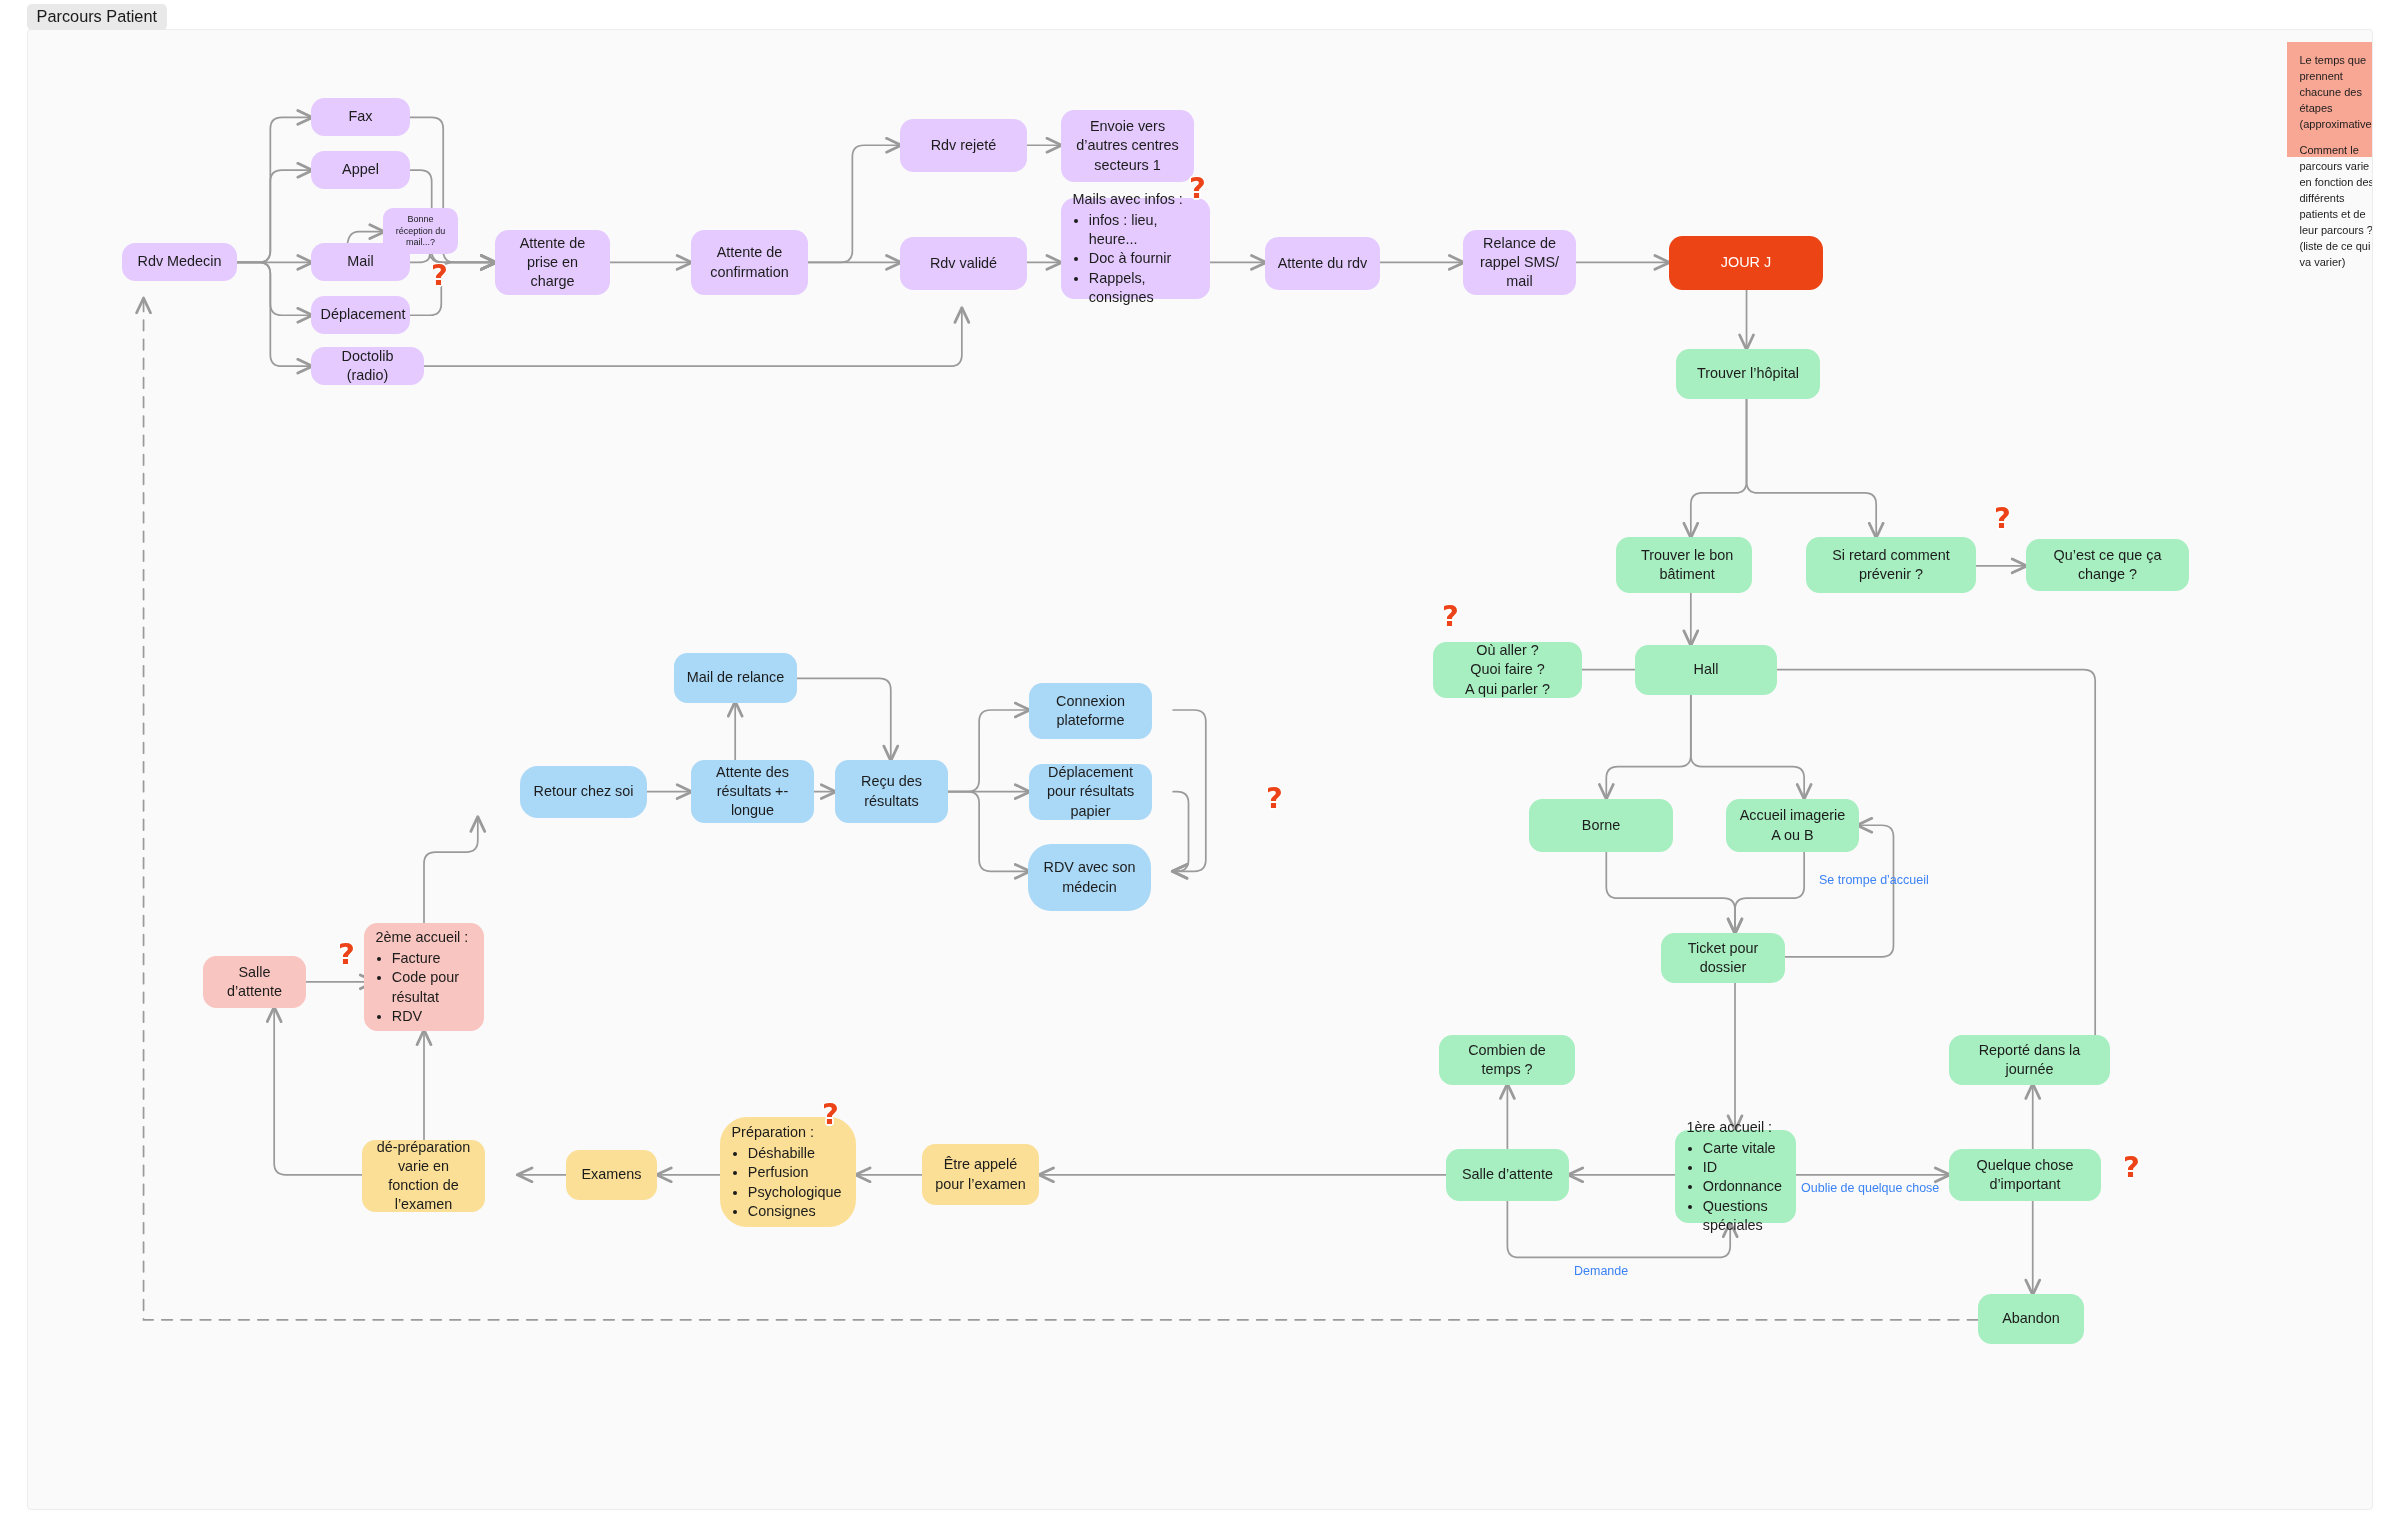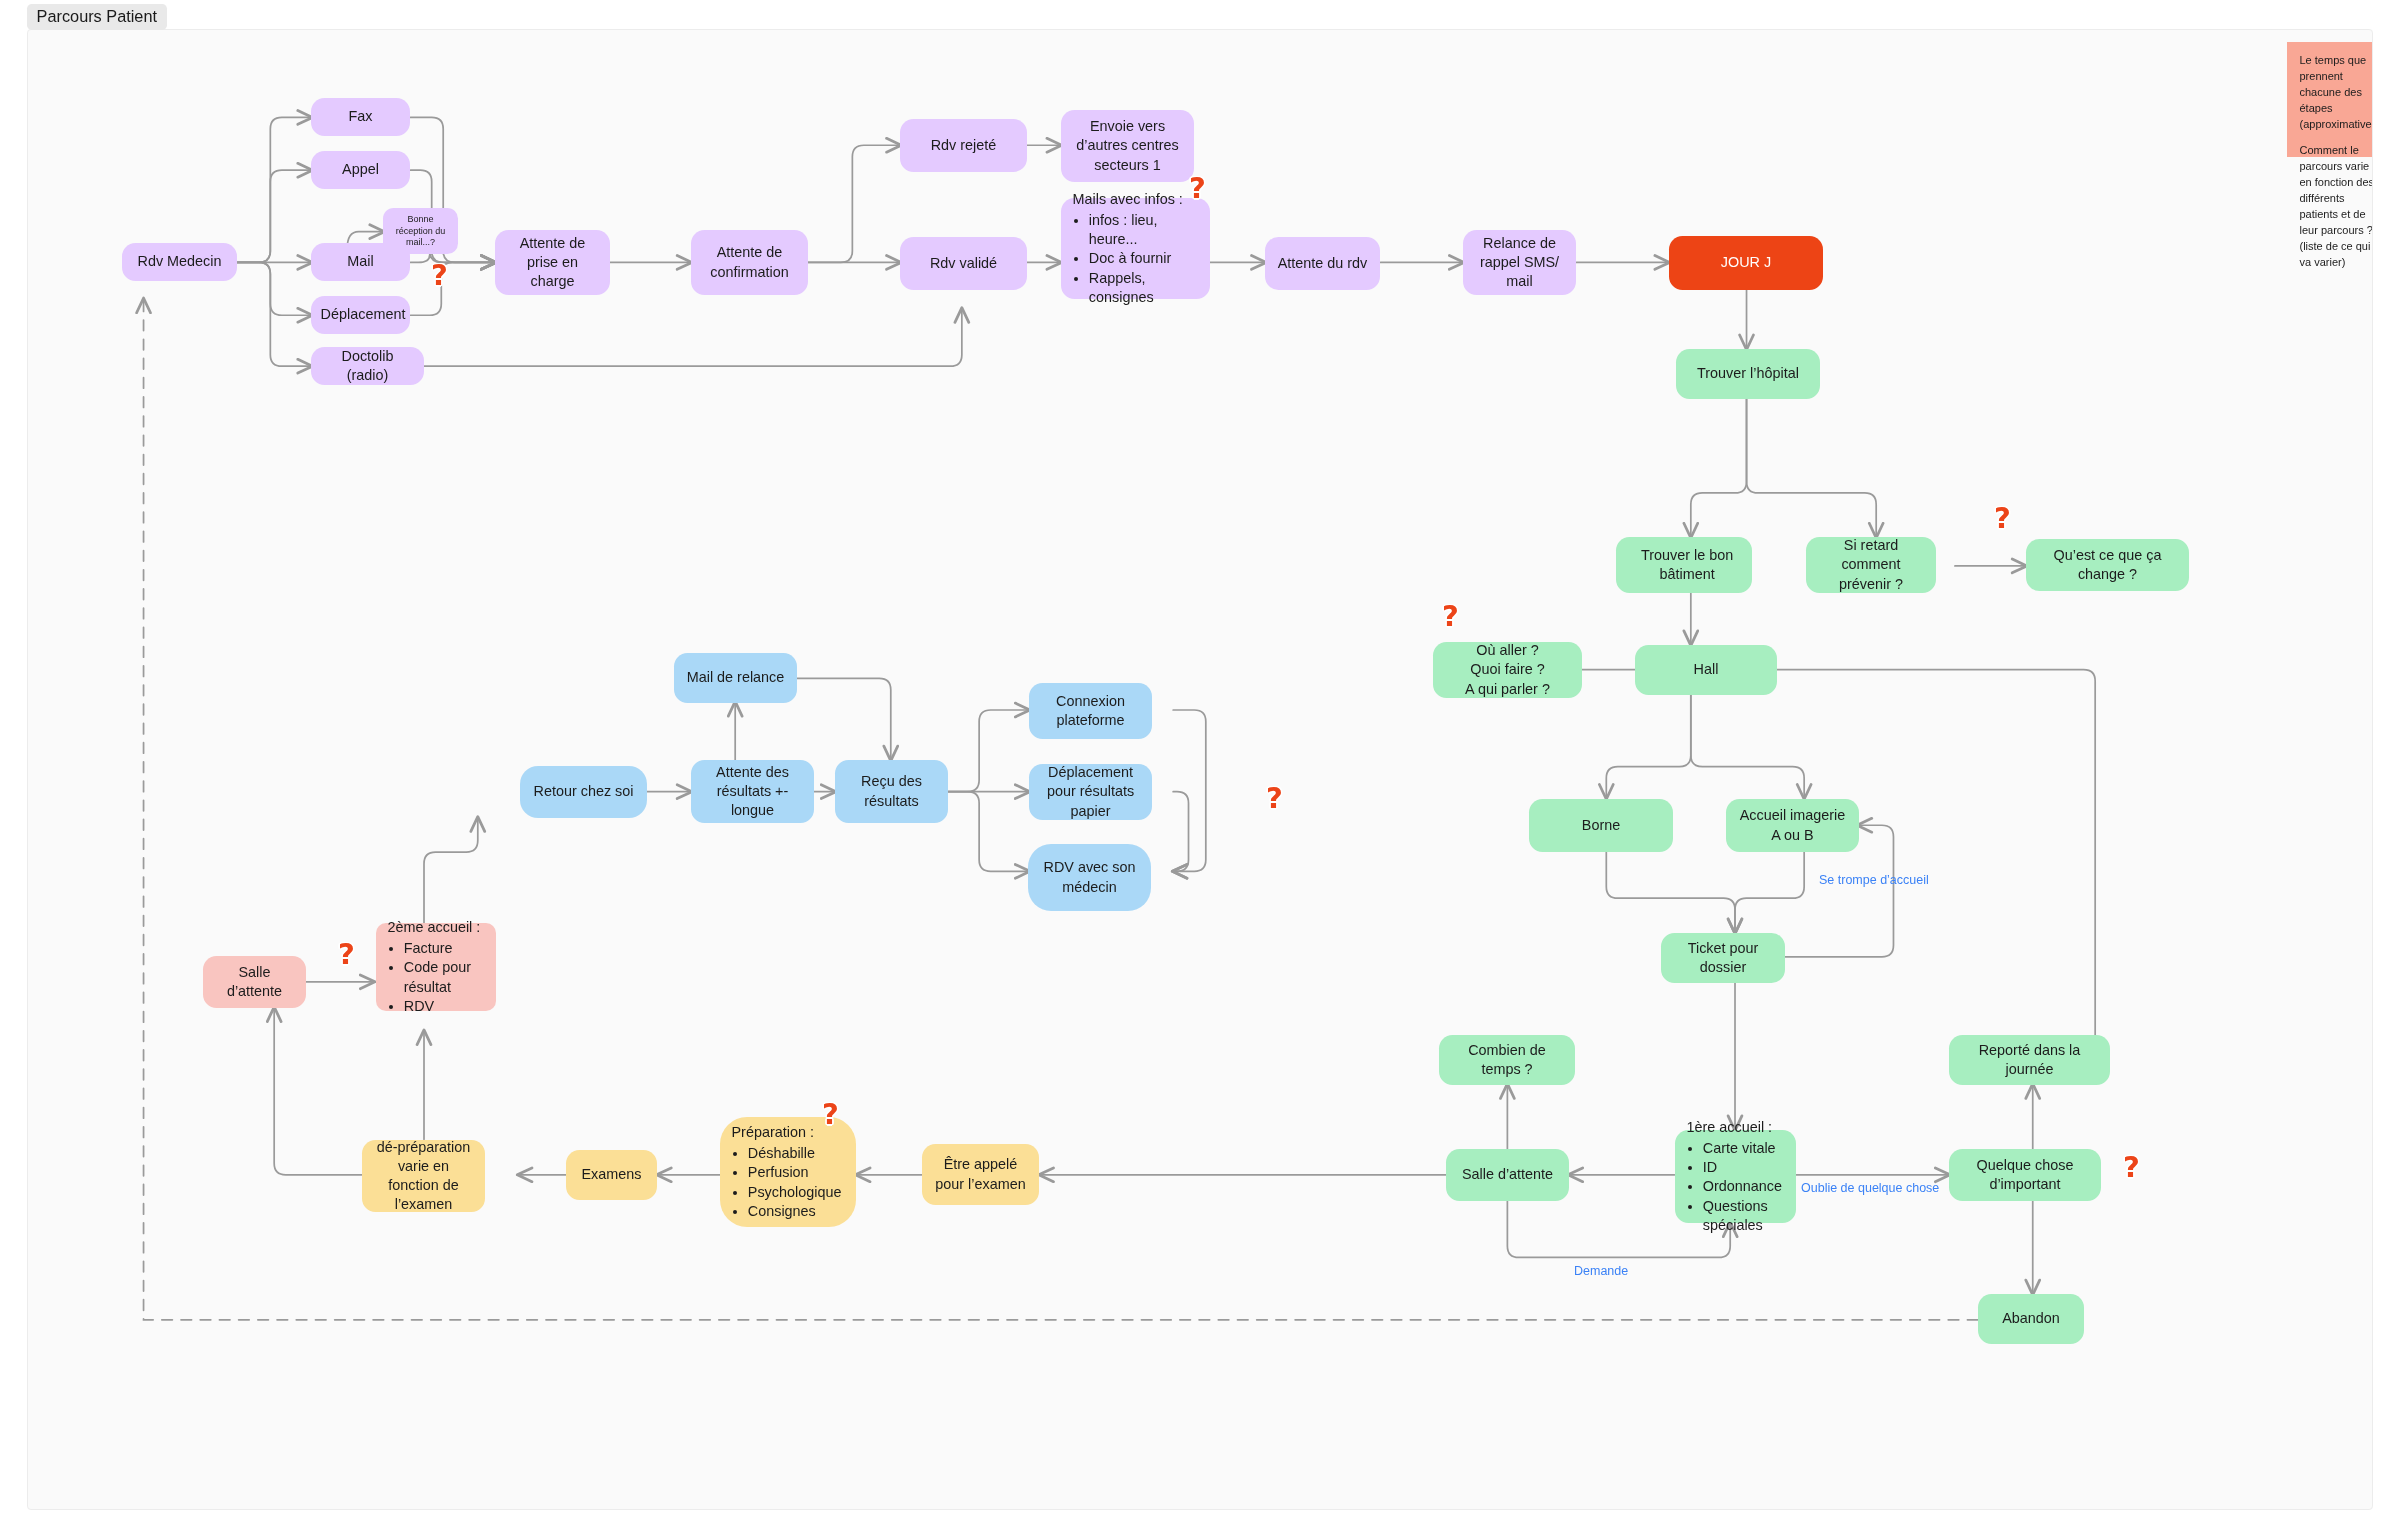--- a/index.html
+++ b/index.html
@@ -301,21 +301,21 @@
     </div>
 
     <div class="node green" style="left:1648px; top:319px; width:144px; height:50px;">
       <span class="title">Trouver l’hôpital</span>
     </div>
 
     <div class="node green" style="left:1588px; top:507px; width:136px; height:56px;padding-left:16px;">
       <span class="title">Trouver le bon bâtiment</span>
     </div>
 
-    <div class="node green" style="left:1778px; top:507px; width:130px; height:56px;">
+    <div class="node green" style="left:1778px; top:507px; width:170px; height:56px;">
       <span class="title">Si retard comment prévenir ?</span>
     </div>
 
     <div class="node green" style="left:1998px; top:509px; width:163px; height:52px;">
       <span class="title">Qu’est ce que ça change ?</span>
     </div>
 
     <div class="node green" style="left:1405px; top:612px; width:149px; height:56px; white-space:pre-line;">
       <span class="title">Où aller ?
 Quoi faire ?
@@ -387,21 +387,21 @@
     </div>
 
     <div class="node yellow" style="left:334px; top:1110px; width:123px; height:72px;">
       <span class="title">dé-préparation varie en fonction de l’examen</span>
     </div>
 
     <div class="node pink" style="left:175px; top:926px; width:103px; height:52px;">
       <span class="title">Salle d’attente</span>
     </div>
 
-    <div class="node pink list" style="left:348px; top:893px; width:120px; height:88px;border-radius:10px;">
+    <div class="node pink list" style="left:336px; top:893px; width:120px; height:108px;">
       <span class="title">2ème accueil :</span>
       <ul>
         <li>Facture</li>
         <li>Code pour résultat</li>
         <li>RDV</li>
       </ul>
     </div>
 
     <div class="node blue" style="left:492px; top:736px; width:127px; height:52px;border-radius:18px;">
       <span class="title">Retour chez soi</span>

